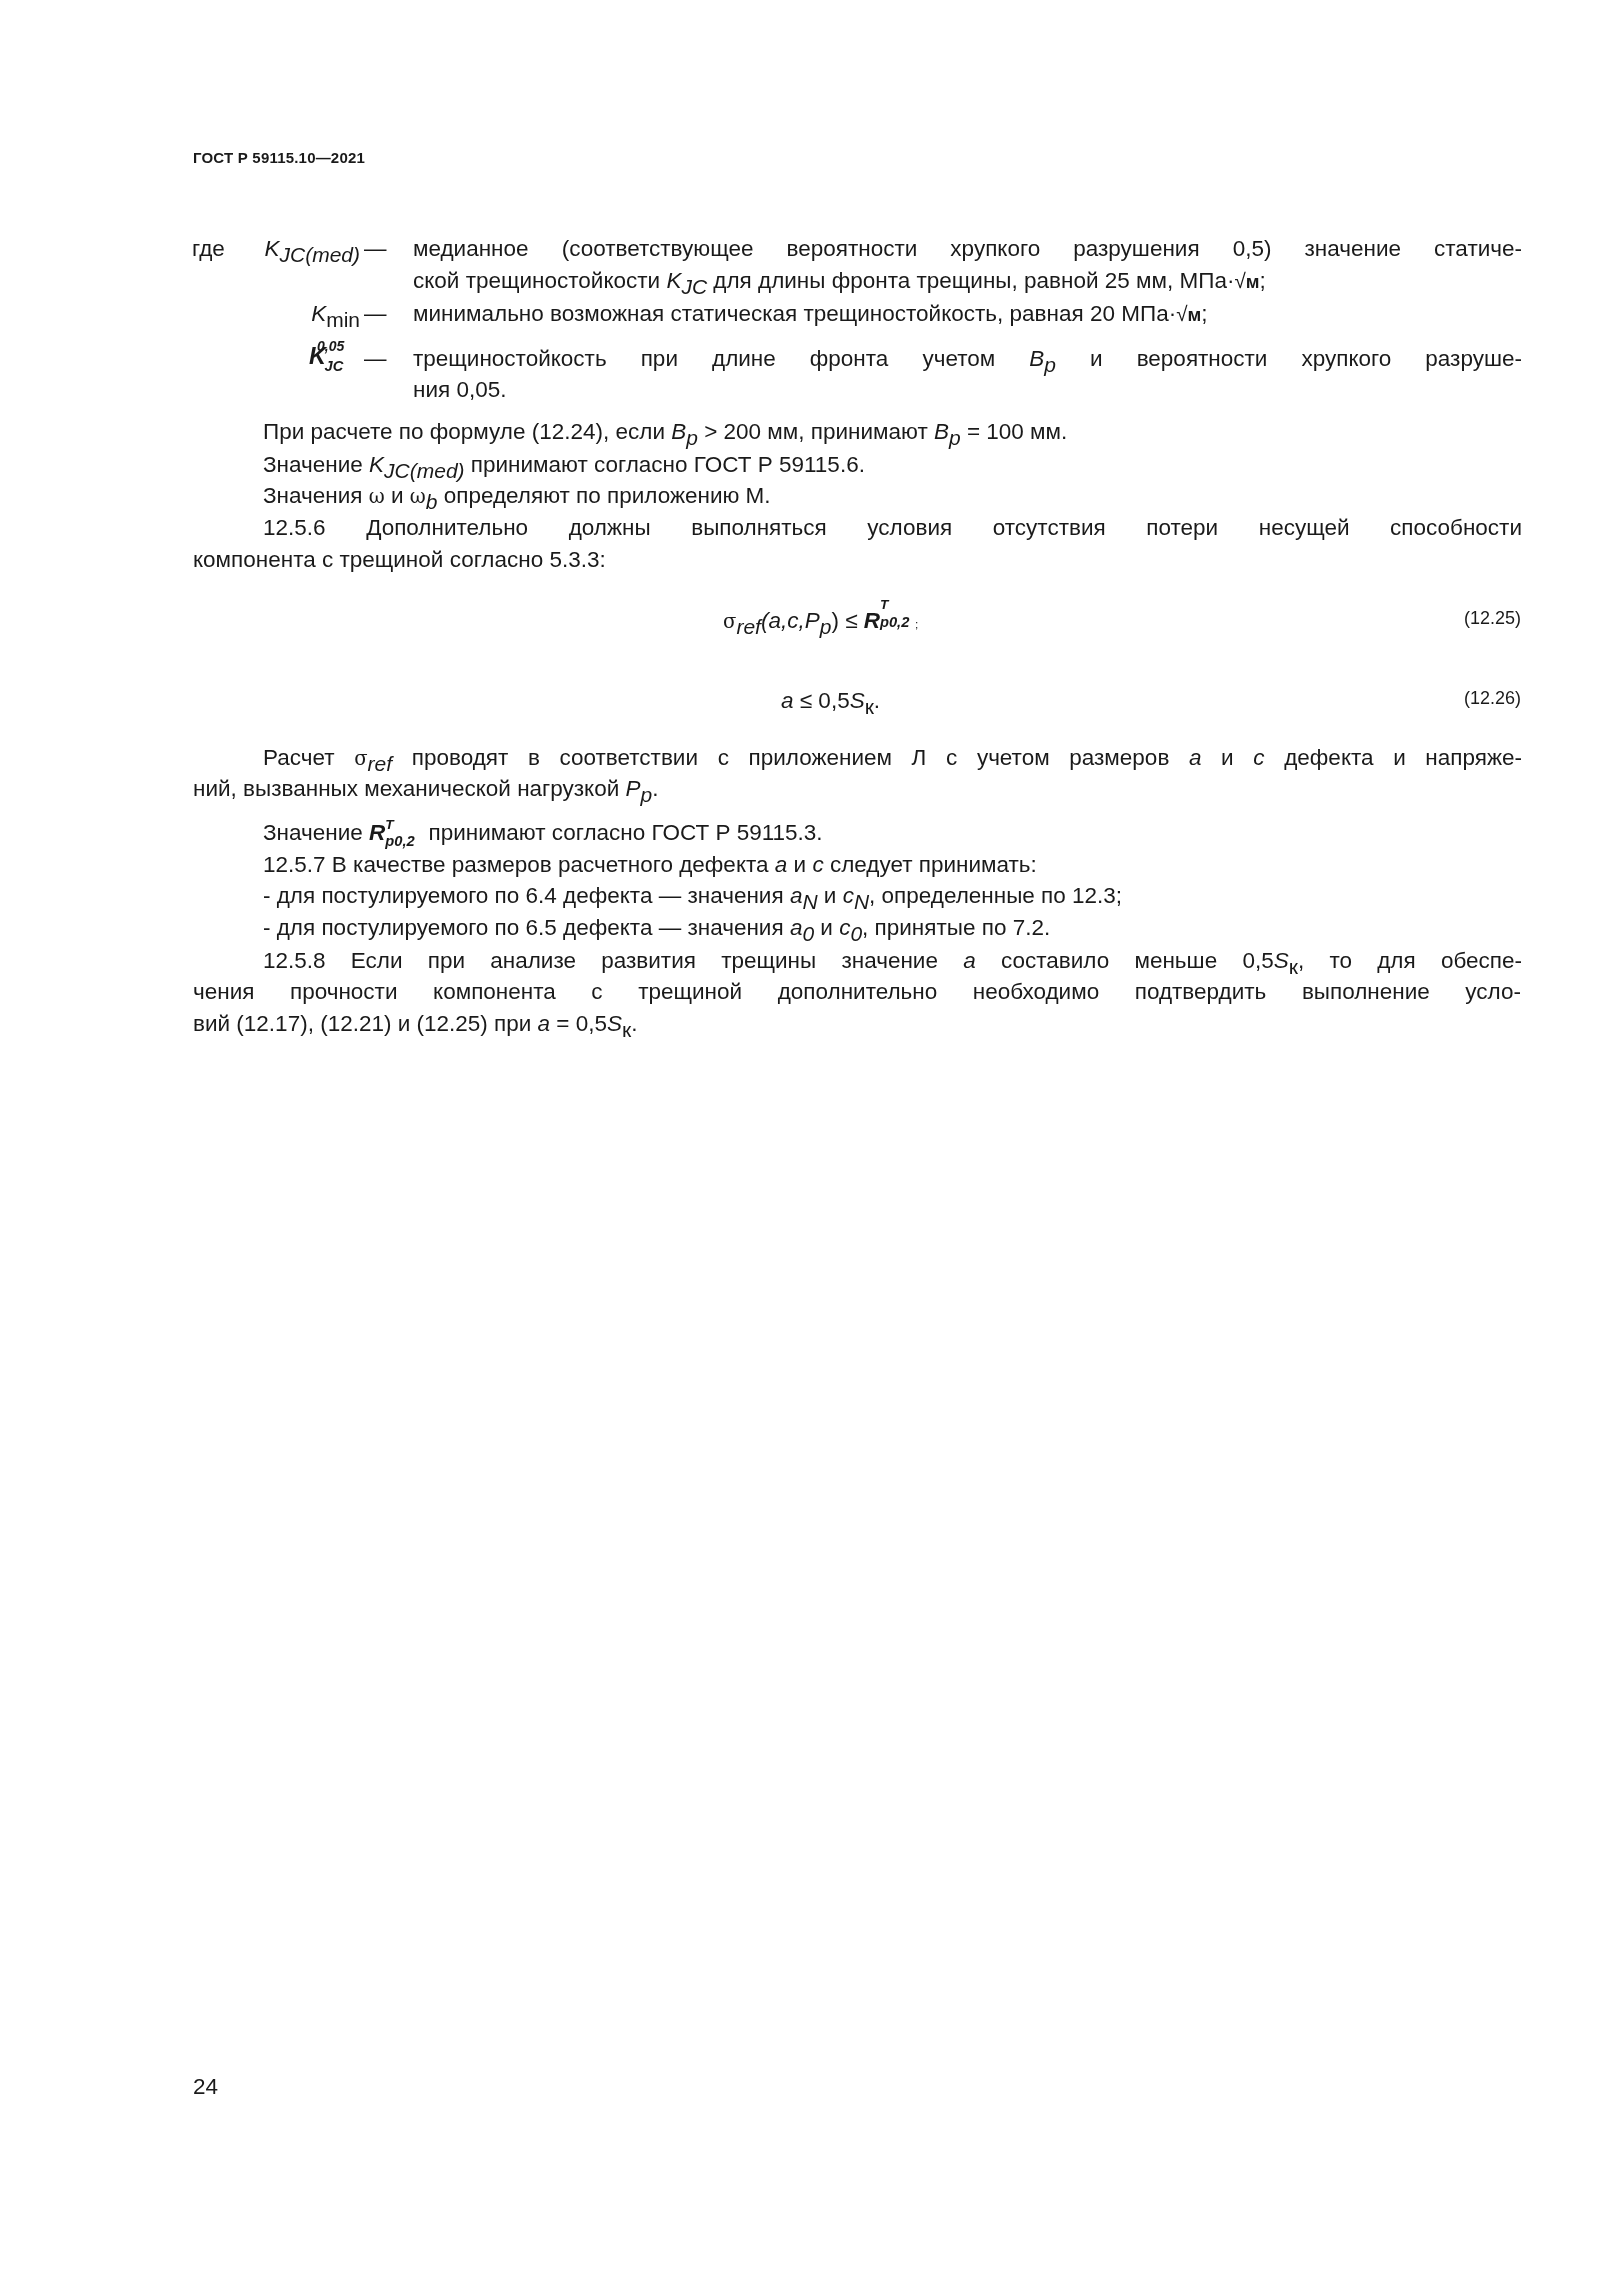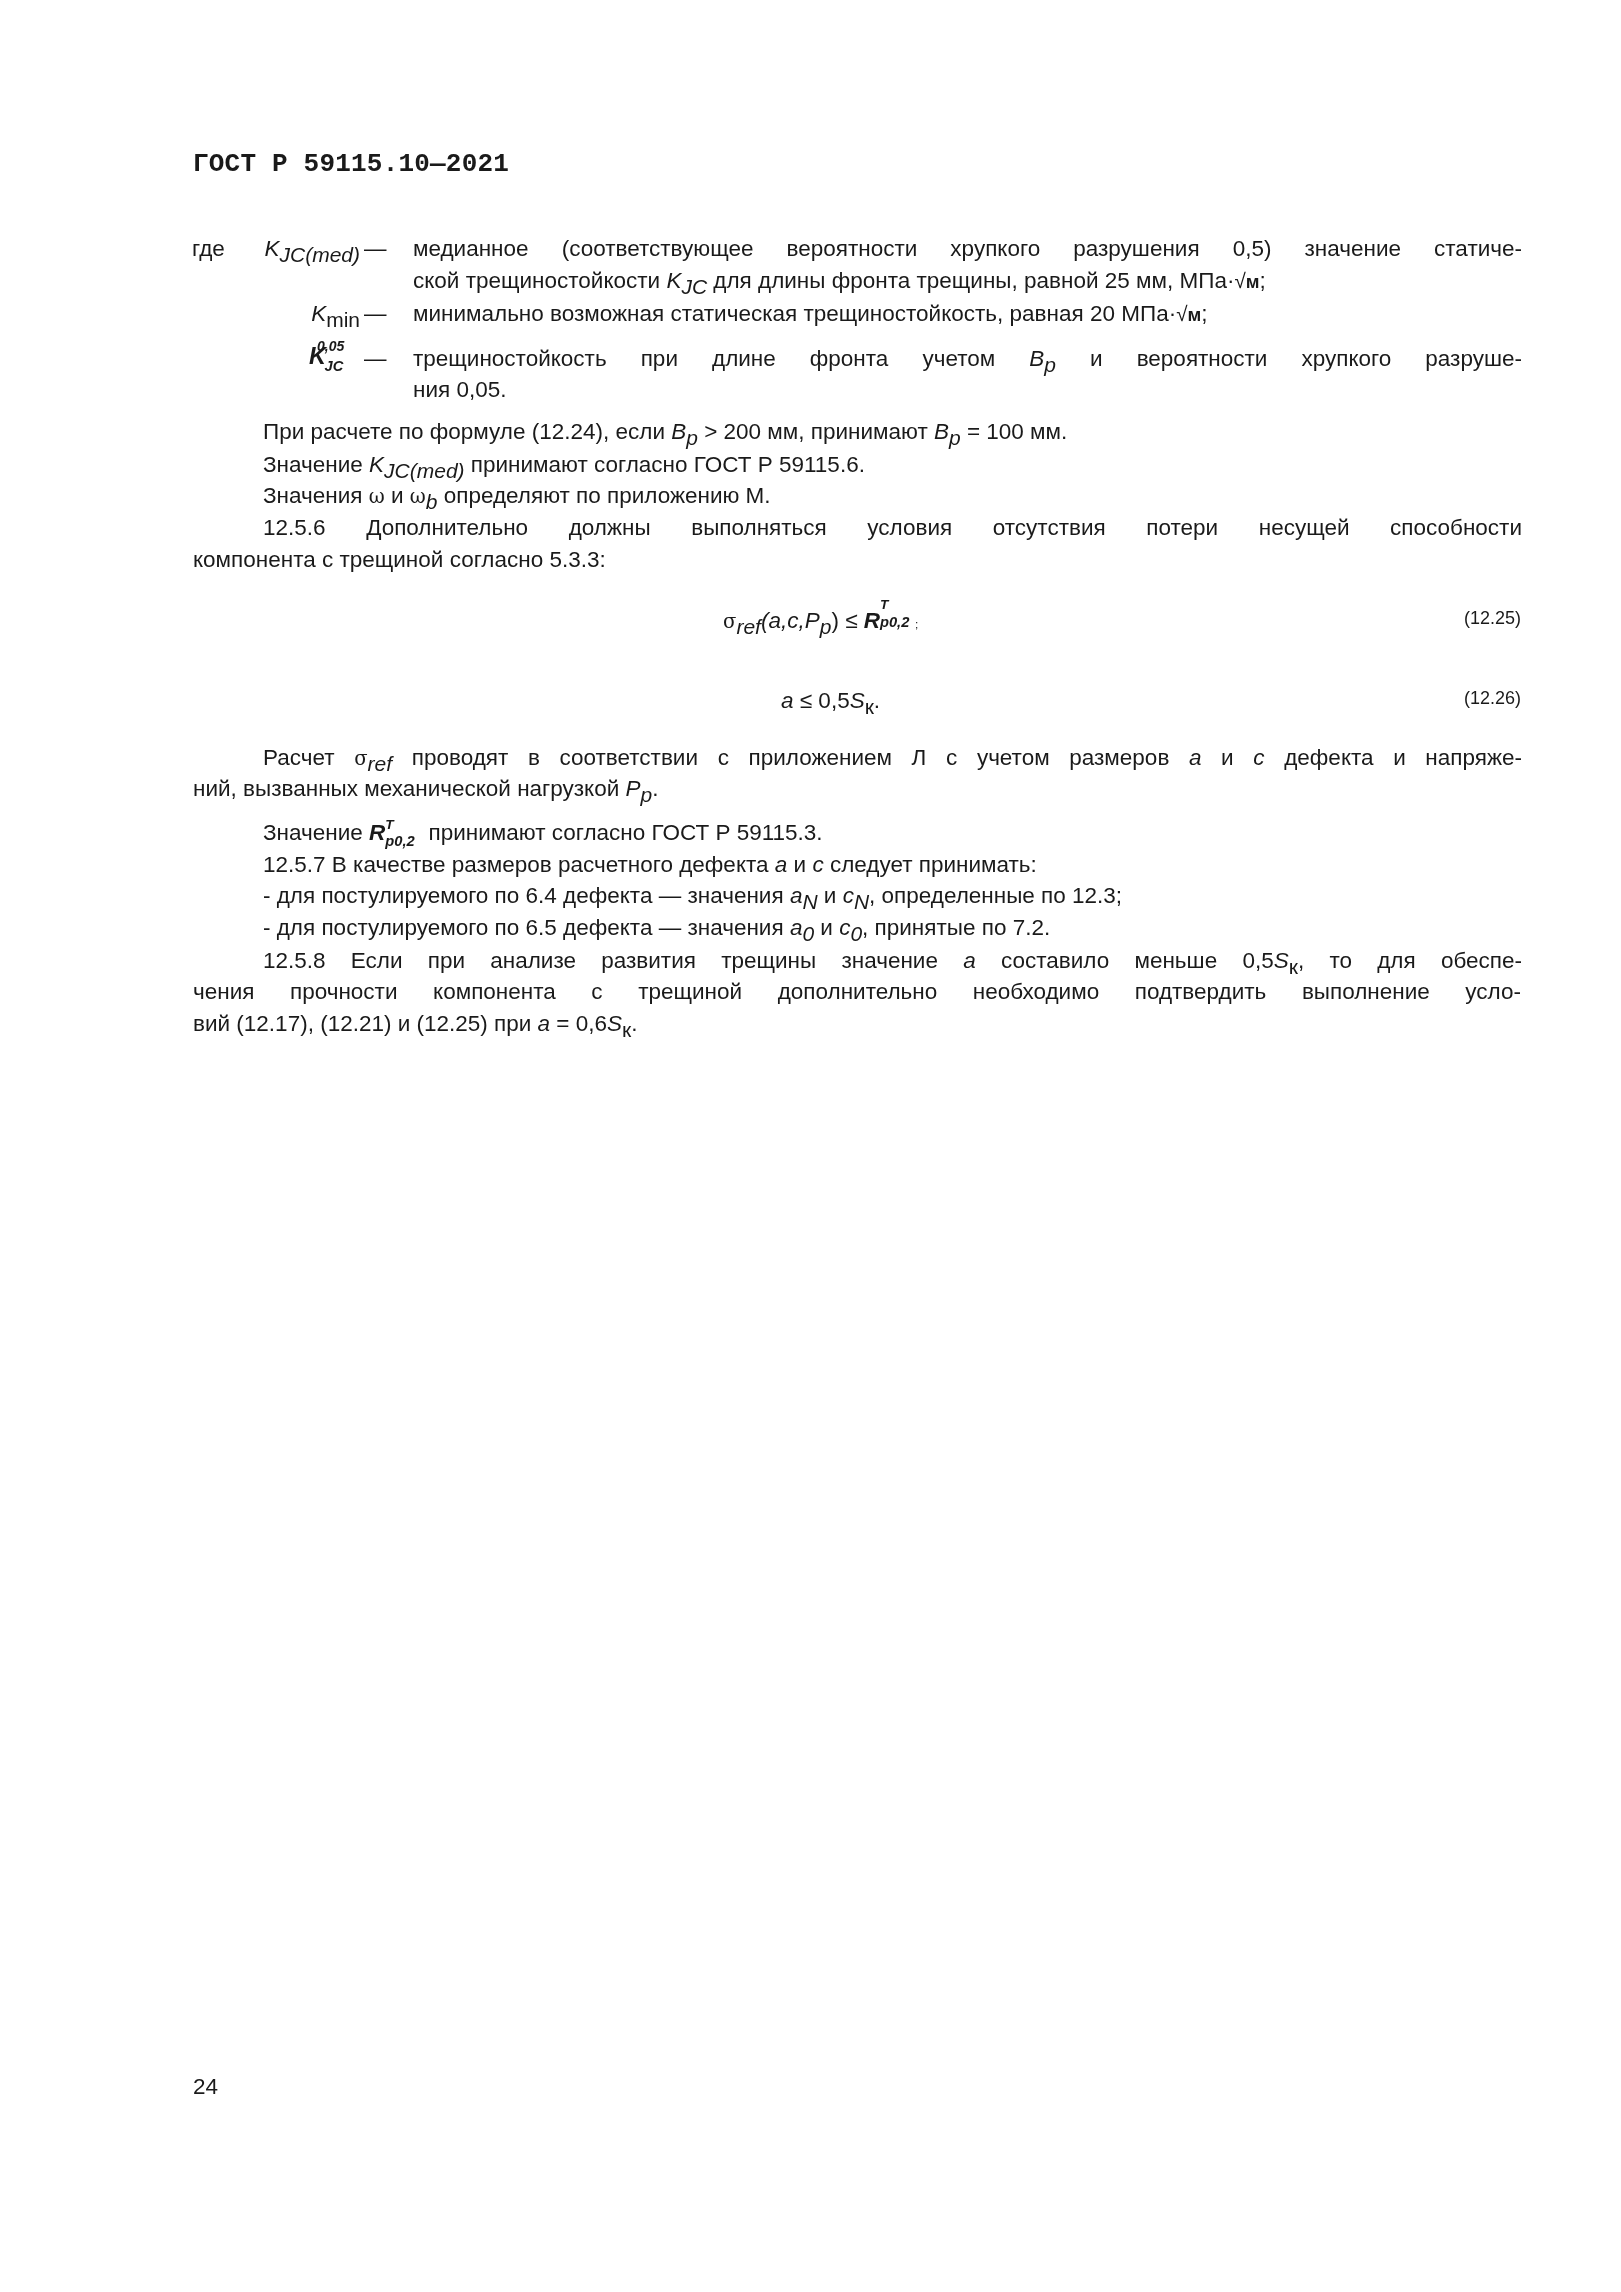--- a/index.html
+++ b/index.html
@@ -1,18 +1,18 @@
 <!DOCTYPE html>
 <html><head>
 <meta charset="utf-8">
 <style>
   html, body { margin:0; padding:0; background:#ffffff; }
   body { width:1621px; height:2293px; position:relative; overflow:hidden;
          font-family:"Liberation Sans", sans-serif; color:#1a1a1a; }
-  .hdr { position:absolute; left:193px; top:149px; font-weight:bold; font-size:26px; letter-spacing:0.2px;font-family:Liberation Mono, monospace; }
+  .hdr { position:absolute; left:193px; top:149px; font-weight:bold; font-size:15px; letter-spacing:0.2px; }
   .ln { position:absolute; font-size:22.5px; line-height:31px; white-space:nowrap; }
   .just { left:193px; width:1328px; text-align:justify; text-align-last:justify; }
   .ind  { left:263px; }
   .full { left:193px; }
   i { font-style:italic; }
   sub { font-size:21px; vertical-align:-5.9px; line-height:0; }
   .bi { font-weight:bold; font-style:italic; }
   .defs .term { position:absolute; text-align:right; width:157px; }
   .defs .dash { position:absolute; left:364px; }
   .defs .txt { position:absolute; left:413px; width:1109px; text-align:justify; text-align-last:justify; white-space:nowrap; }
@@ -70,16 +70,16 @@
 <div class="ln ind" style="top:817px;"><span>Значение </span><span class="bi">R</span><span style="display:inline-block;position:relative;width:37px;height:19.6px;"><span class="bi" style="position:absolute;left:0;top:-11.8px;font-size:13.7px;">T</span><span class="bi" style="position:absolute;left:0;top:5.9px;font-size:14.7px;">p0,2</span></span><span> принимают согласно ГОСТ Р 59115.3.</span></div>
 
 <div class="ln ind" style="top:849px;"><span>12.5.7  В качестве размеров расчетного дефекта </span><i>a</i><span> и </span><i>c</i><span> следует принимать:</span></div>
 
 <div class="ln ind" style="top:880px;"><span>-  для постулируемого по 6.4 дефекта — значения </span><i>a</i><sub><i>N</i></sub><span> и </span><i>c</i><sub><i>N</i></sub><span>, определенные по 12.3;</span></div>
 
 <div class="ln ind" style="top:912px;"><span>-  для постулируемого по 6.5 дефекта — значения </span><i>a</i><sub><i>0</i></sub><span> и </span><i>c</i><sub><i>0</i></sub><span>, принятые по 7.2.</span></div>
 
 <div class="ln just" style="top:945px;padding-left:70px;width:1259px;"><span>12.5.8  Если при анализе развития трещины значение </span><i>a</i><span> составило меньше 0,5</span><i>S</i><sub>к</sub><span>, то для обеспе-</span></div>
 <div class="ln just" style="top:976px;">чения прочности компонента с трещиной дополнительно необходимо подтвердить выполнение усло-</div>
-<div class="ln full" style="top:1008px;"><span>вий (12.17), (12.21) и (12.25) при </span><i>a</i><span> = 0,6</span><i>S</i><sub>к</sub><span>.</span></div>
+<div class="ln full" style="top:1008px;"><span>вий (12.17), (12.21) и (12.25) при </span><i>a</i><span> = 0,5</span><i>S</i><sub>к</sub><span>.</span></div>
 
 <div class="pg">24</div>
 
 
 </body></html>

